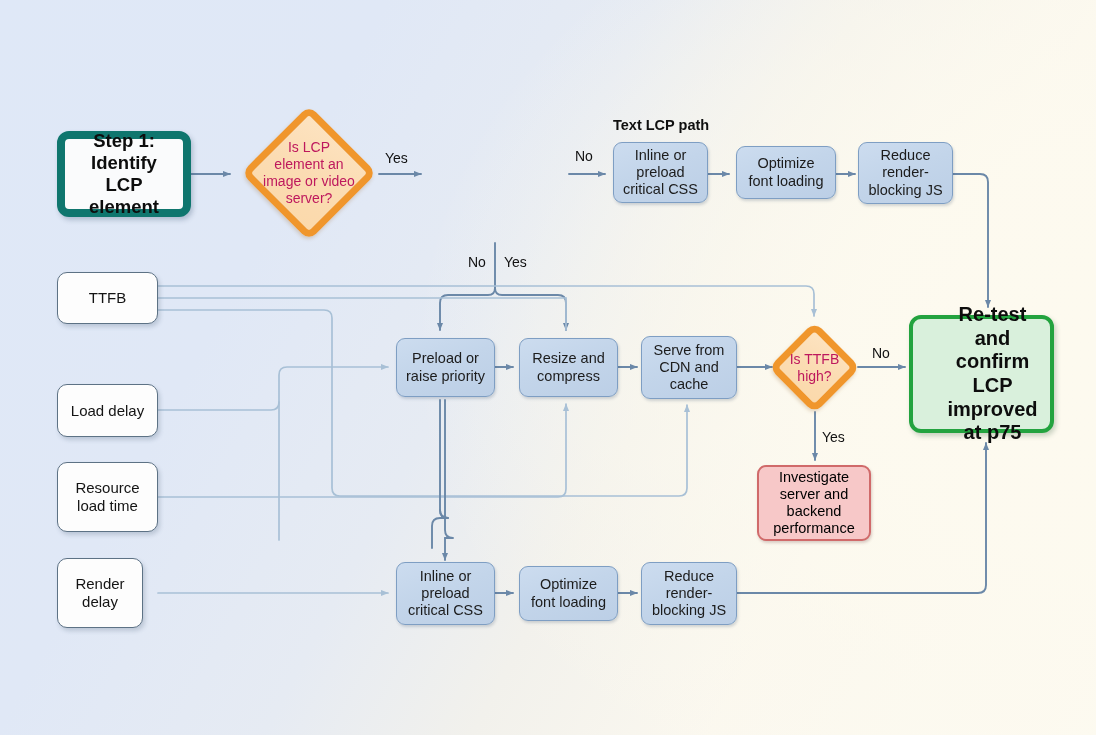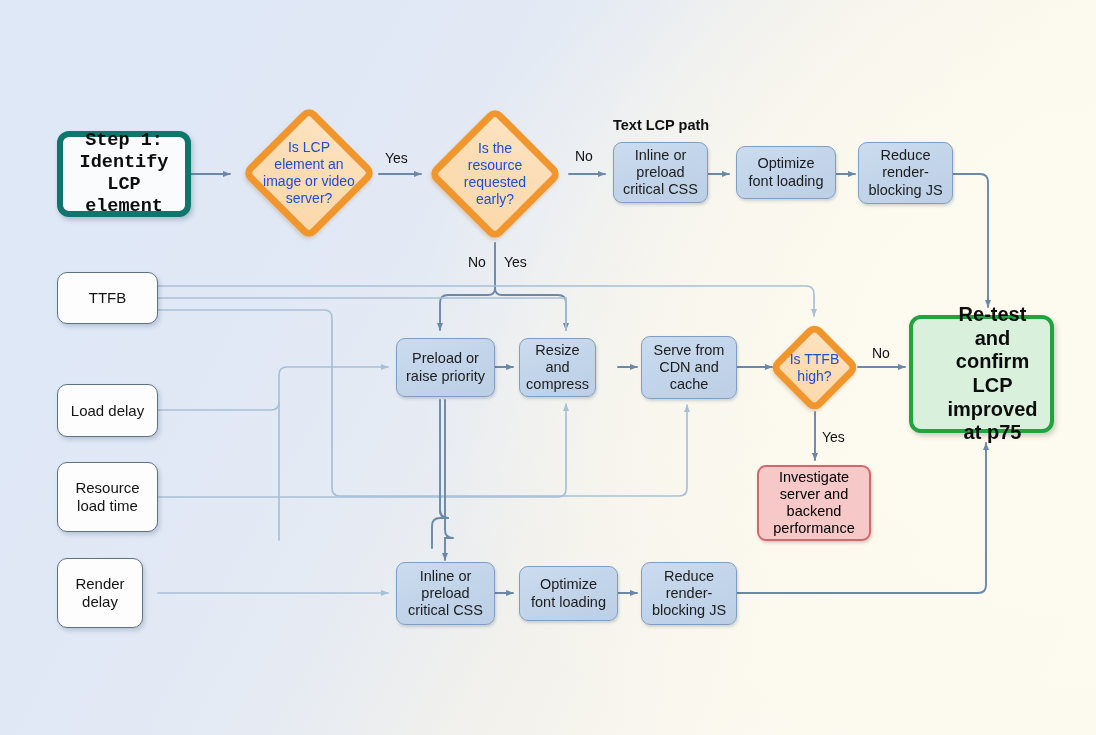--- a/index.html
+++ b/index.html
@@ -25,24 +25,23 @@
     box-shadow:1px 2px 3px rgba(60,80,110,.22);
   }
   
   .metric{
     background:#fdfdfd;border:1.5px solid #5d7285;border-radius:10px;
     font-size:15px;color:#141414;
     box-shadow:2px 3px 4px rgba(70,90,115,.24);
   }
   
   .start{
-    background:#fafbfc;border:6px solid #0f766e;border-radius:12px;
+    background:#fafbfc;border:8px solid #0f766e;border-radius:12px;
     font-size:18.5px;font-weight:bold;color:#0d0d0d;
     box-shadow:2px 3px 5px rgba(60,85,115,.3);
-    font-family:Liberation Mono, monospace;
   }
   
   .endbox{
     background:#d9f0dc;border:4.5px solid #23a33f;border-radius:12px;
     font-size:20px;font-weight:bold;color:#0d0d0d;
     box-shadow:2px 3px 5px rgba(60,100,70,.28);
   }
   
   .danger{
     background:#f7c8c8;border:2px solid #d06a6a;border-radius:9px;
@@ -56,21 +55,21 @@
     background:linear-gradient(160deg,#fde3c0 0%,#fbdcb3 50%,#fbd9ab 100%);
     border:7px solid #f0962c;
     transform:rotate(45deg);
     border-radius:10px;
     box-shadow:1px 2px 4px rgba(150,100,40,.25);
     box-sizing:border-box;
   }
   .diamond .dtext{
     position:absolute;left:0;top:0;width:100%;height:100%;
     display:flex;align-items:center;justify-content:center;text-align:center;
-    font-size:14px;color:#1d4ed8;line-height:1.2;
+    font-size:14px;color:#be185d;line-height:1.2;
   }
   .diamond .dtext span{display:block;}
 
   .edgelabel{position:absolute;font-size:14px;color:#111;white-space:nowrap;}
   .sectionlabel{position:absolute;font-size:14.5px;font-weight:bold;color:#0f0f0f;white-space:nowrap;}
 </style>
 </head>
 <body>
 
 <div id="stage">
@@ -162,31 +161,20 @@
     <div class="dtext" style="left:-37px;top:-18px;width:170px;height:132px;">
       <span>
         <span>Is LCP</span>
         <span>element an</span>
         <span>image or video</span>
         <span>server?</span>
       </span>
     </div>
   </div>
 
-  <div class="diamond" style="left:447px;top:126px;width:96px;height:96px;">
-    <div class="dshape"></div>
-    <div class="dtext" style="left:-32px;top:-18px;width:160px;height:132px;">
-      <span>
-        <span>Is the</span>
-        <span>resource</span>
-        <span>requested</span>
-        <span>early?</span>
-      </span>
-    </div>
-  </div>
 
   <div class="sectionlabel" style="left:613px;top:117px;">Text LCP path</div>
 
   <div class="node proc" style="left:613px;top:142px;width:95px;height:61px;">
     <span>
       <span>Inline or</span>
       <span>preload</span>
       <span>critical CSS</span>
     </span>
   </div>
@@ -228,21 +216,21 @@
     </span>
   </div>
 
   <div class="node proc" style="left:396px;top:338px;width:99px;height:59px;">
     <span>
       <span>Preload or</span>
       <span>raise priority</span>
     </span>
   </div>
 
-  <div class="node proc" style="left:519px;top:338px;width:77px;height:59px;">
+  <div class="node proc" style="left:519px;top:338px;width:99px;height:59px;">
     <span>
       <span>Resize and</span>
       <span>compress</span>
     </span>
   </div>
 
   <div class="node proc" style="left:641px;top:336px;width:96px;height:63px;">
     <span>
       <span>Serve from</span>
       <span>CDN and</span>

